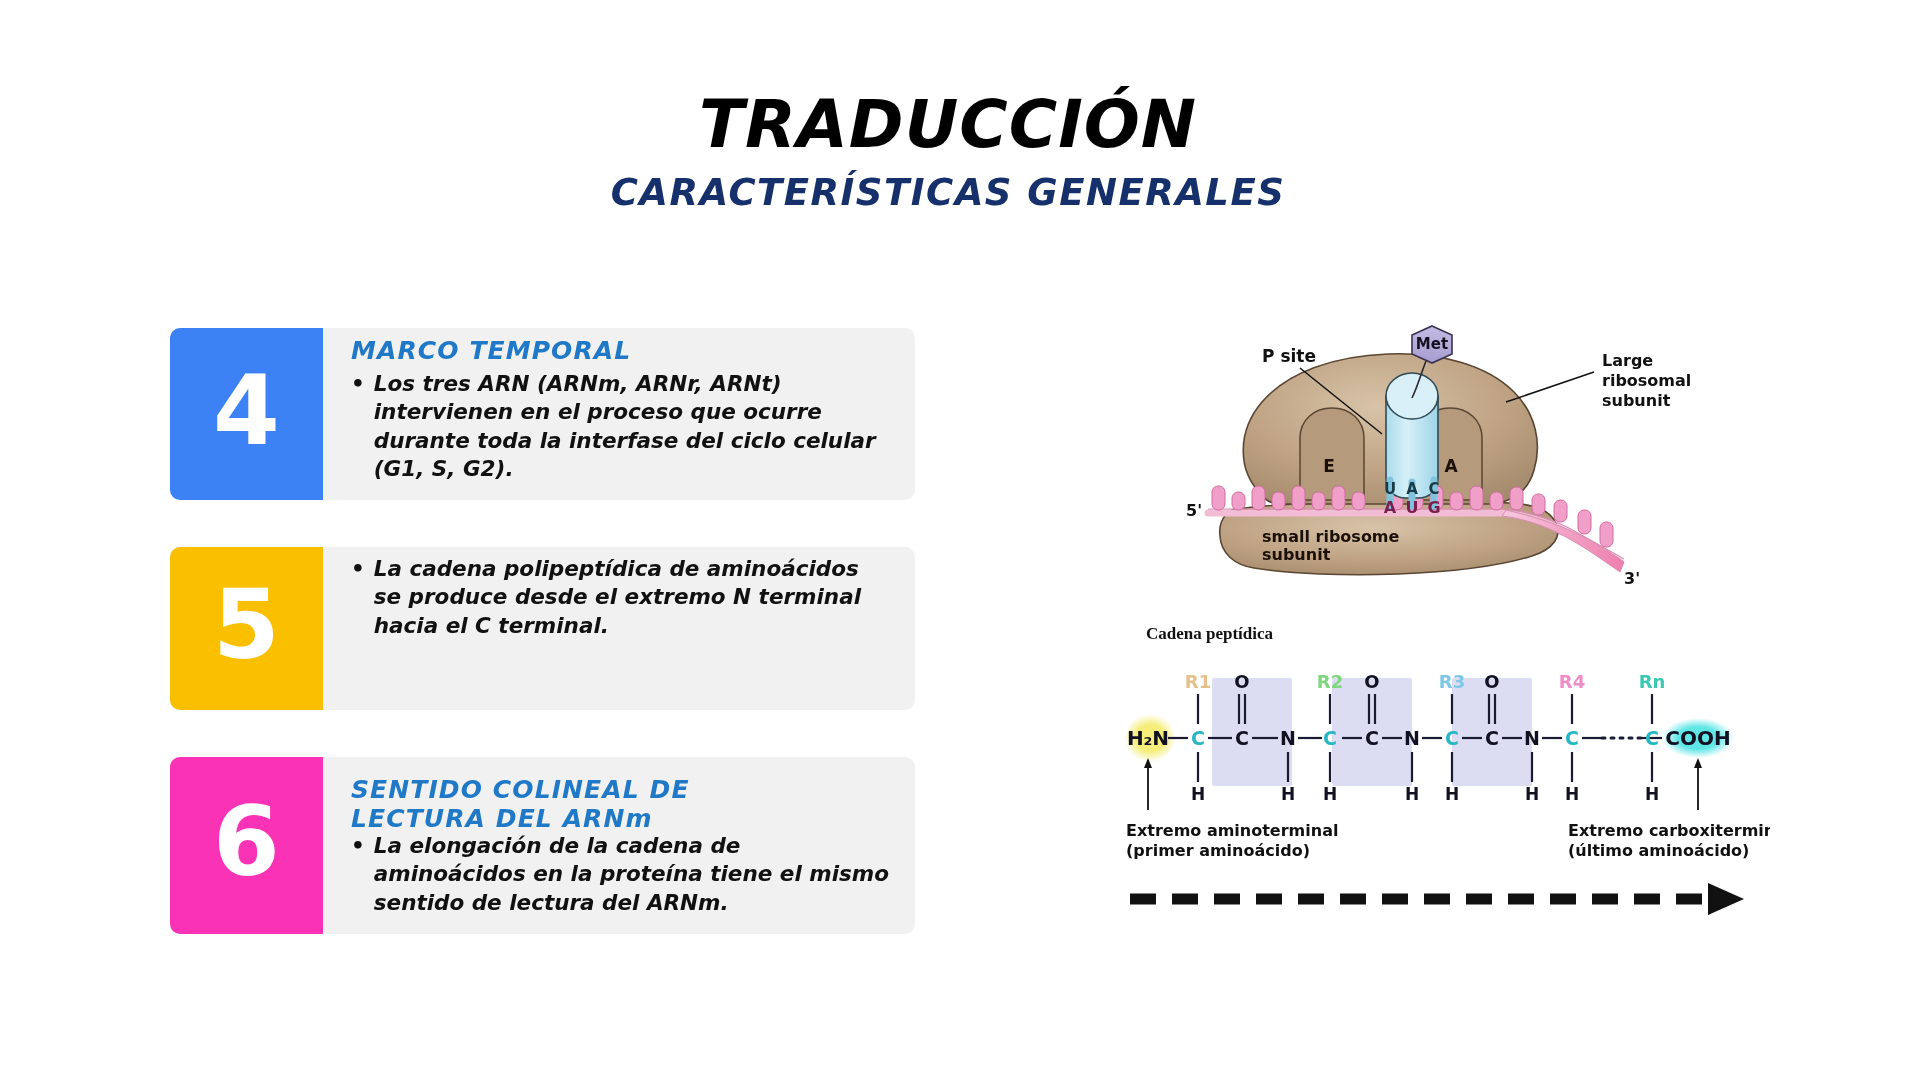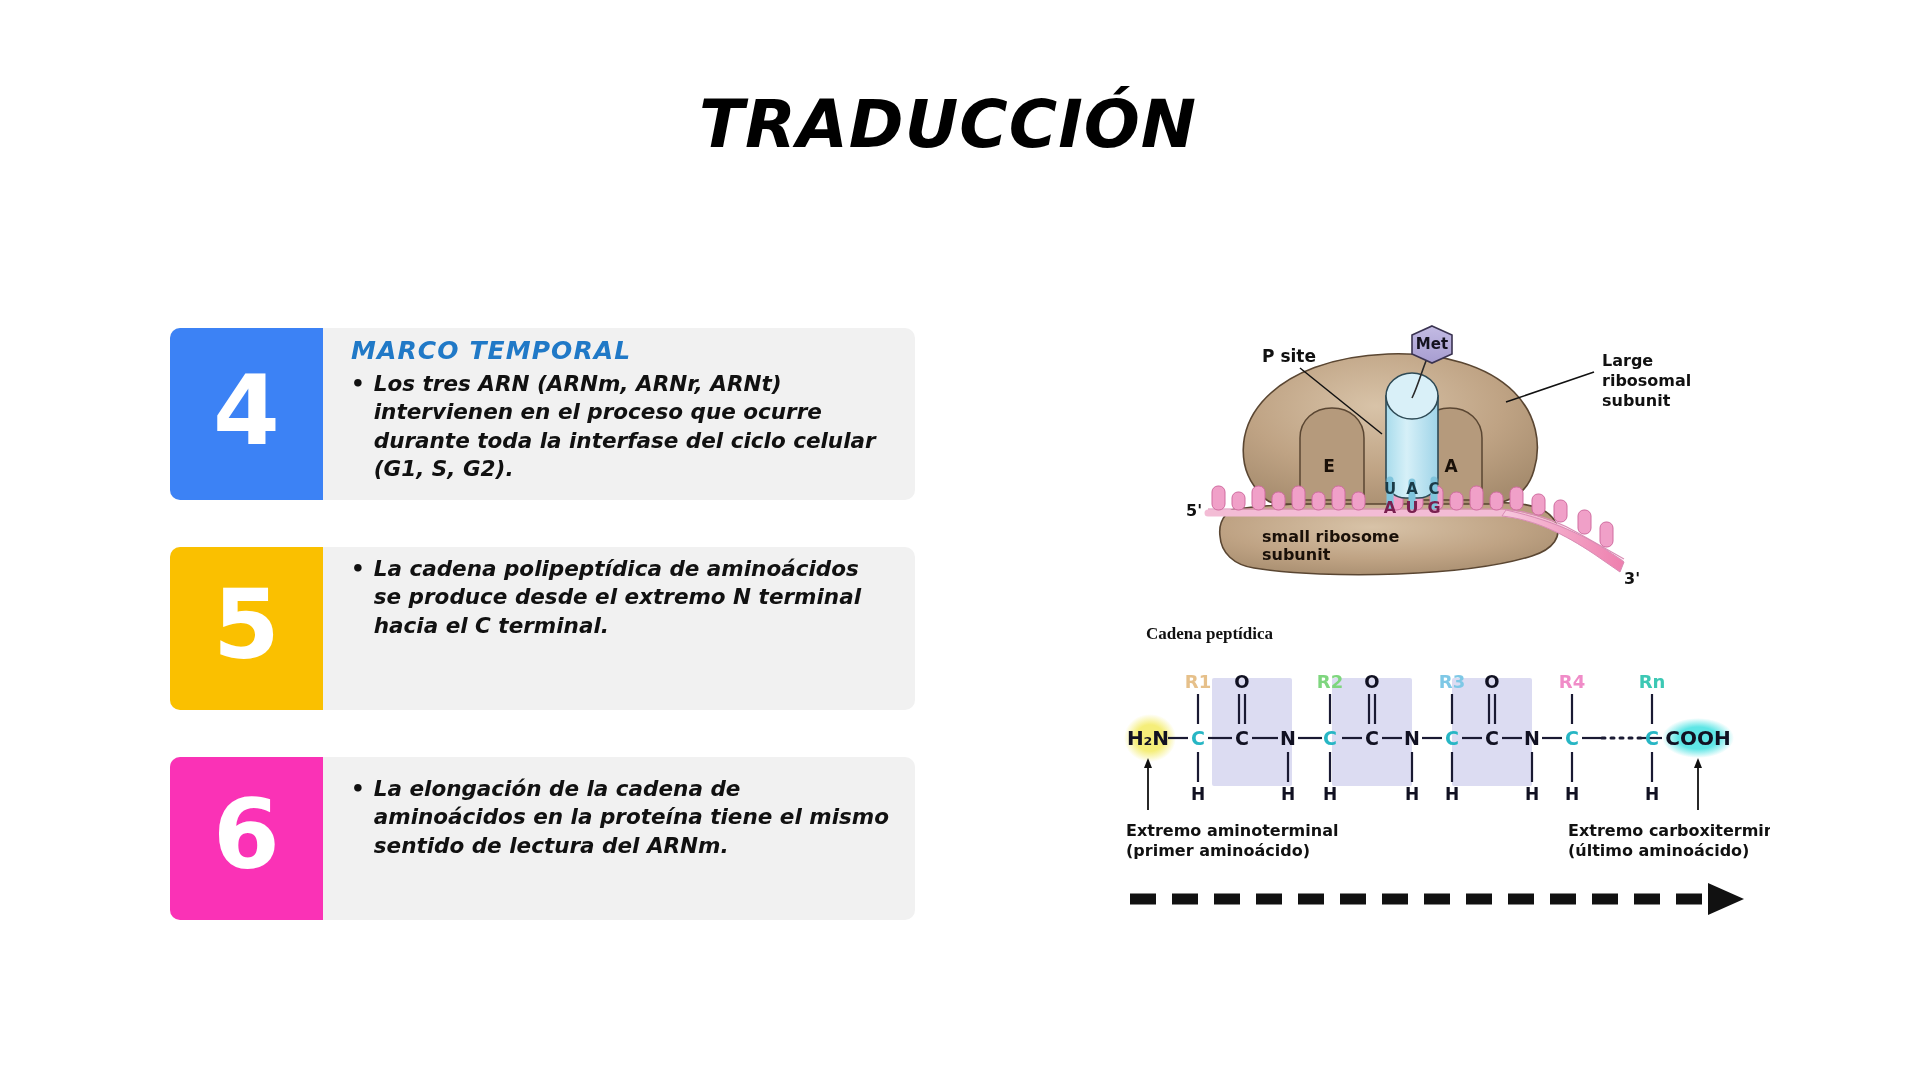--- a/index.html
+++ b/index.html
@@ -74,20 +74,21 @@
     font-size: 17px; font-weight: 700; color: #111111;
     margin: 0 0 6px 26px;
   }
   #peptide-figure svg { display: block; }
 </style>
 </head>
 <body>
 
 <div id="header">
   <h1 id="slide-title">TRADUCCIÓN</h1>
+  <h2 id="slide-subtitle">CARACTERÍSTICAS GENERALES</h2>
 </div>
 
 <div id="cards">
 
   <div class="card">
     <div class="card-number-tile" style="background:#3C82F5;">
       <span>4</span>
     </div>
     <div class="card-body">
       <p class="card-heading">MARCO TEMPORAL</p>
@@ -108,20 +109,21 @@
         <span class="bullet-text">La cadena polipeptídica de aminoácidos se produce desde el extremo N terminal hacia el C terminal.</span>
       </div>
     </div>
   </div>
 
   <div class="card tight">
     <div class="card-number-tile" style="background:#FA32B6;">
       <span>6</span>
     </div>
     <div class="card-body">
+      <p class="card-heading" style="max-width:380px;">SENTIDO COLINEAL DE LECTURA DEL ARNm</p>
       <div class="card-bullet">
         <span class="bullet-dot">•</span>
         <span class="bullet-text">La elongación de la cadena de aminoácidos en la proteína tiene el mismo sentido de lectura del ARNm.</span>
       </div>
     </div>
   </div>
 
 </div>
 
 <div id="figures">

